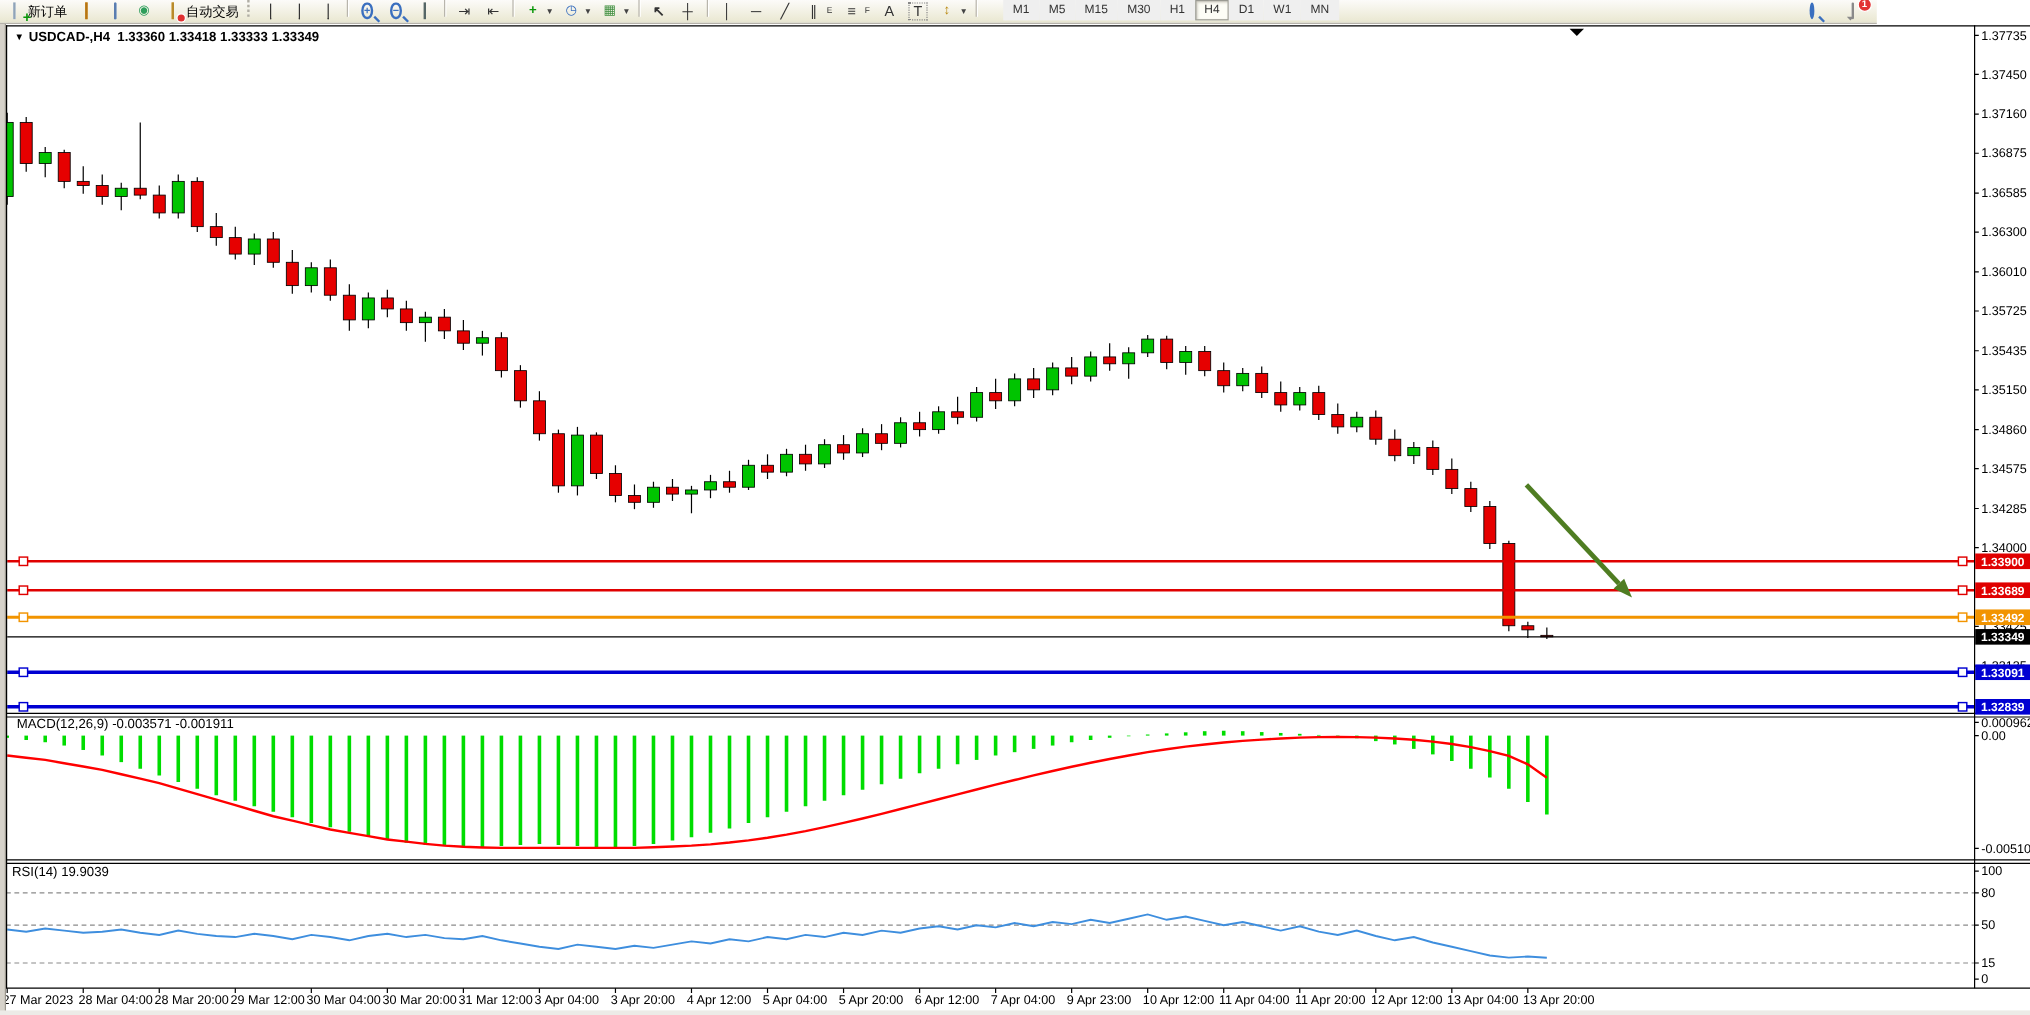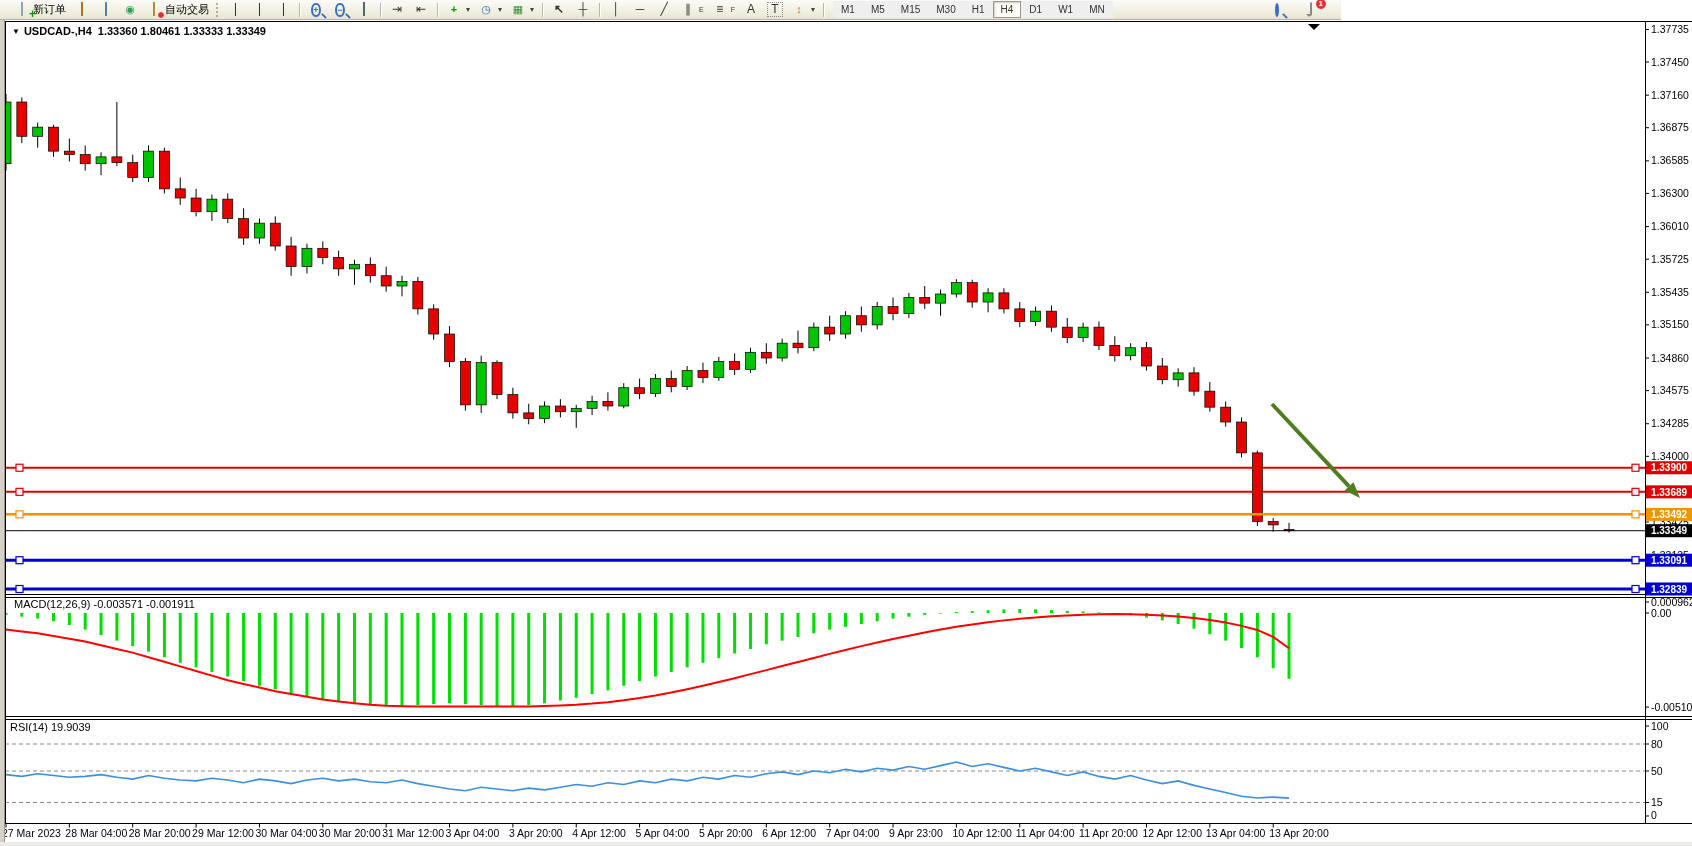--- a/index.html
+++ b/index.html
@@ -1,23 +1,23 @@
 <!DOCTYPE html>
 <html><head>
 <meta charset="utf-8">
 <style>
   * { margin:0; padding:0; box-sizing:border-box; }
   body { font-family:"Liberation Sans", sans-serif; background:#fff; }
   .stage { position:relative; width:1692px; height:846px; background:#fff; overflow:hidden; }
 
   
-  .toolbar { position:absolute; left:0; top:0; width:1341px; height:20px;
+  .toolbar { position:absolute; left:0; top:0; width:1564px; height:20px;
     background:linear-gradient(#fcfbf9,#ecead6 85%,#e6e4d0);
-    border-bottom:1px solid #b5b2ab; display:flex; align-items:center;
-    padding:0 10px; z-index:5; font-size:11px; color:#222; }
+    border-bottom:1px solid #b5b2ab; display:flex; 
+    padding:0 0; z-index:5; font-size:11px; color:#222; }
   .tb { display:inline-flex; align-items:center; gap:3px; padding:0 3px; height:18px;
     background:transparent; border:1px solid transparent; cursor:default; font-size:11px; }
   .sep { width:1px; height:14px; background:#b8b5ac; margin:0 4px; box-shadow:1px 0 0 #fff; }
   .grip { width:4px; height:14px; border-left:2px dotted #b0ada4; margin:0 3px; }
   .ic { position:relative; width:16px; height:15px; display:inline-block;
     text-align:center; font-size:11px; line-height:15px; }
   .i-doc { width:11px; height:12px; background:#fff; border:1px solid #90a4b8; margin:1px 2px; }
   .i-doc::after { content:"+"; position:absolute; right:-6px; bottom:-5px; color:#089608;
     font-weight:bold; font-size:12px; }
   .i-cube { width:11px; height:8px; background:#e8a23a; border:1px solid #b57514;
@@ -37,21 +37,21 @@
   .i-mag::after { content:""; position:absolute; width:6px; height:2px; background:#3a6fbf;
     transform:rotate(45deg); right:-3px; bottom:0; }
   .i-tile { width:13px; height:11px; border:1px solid #566; margin-top:2px;
     background:linear-gradient(90deg,#8ab4e8 50%,#8ed08e 50%); }
   .i-txt { color:#333; font-size:12px; }
   .i-green { color:#089608; font-weight:bold; }
   .i-clockc { color:#3a6fbf; }
   .i-tmplc { color:#3f8f3f; }
   .caret { font-size:8px; color:#444; margin-left:1px; }
   .sub { font-size:7px; vertical-align:sub; color:#333; }
-  .tfs { display:inline-flex; margin-left:5px; }
+  .tfs { display:inline-flex; margin-left:18px; }
   .tf { padding:1px 7px; font-size:10px; color:#333; border:1px solid transparent; height:17px; }
   .tf.active { background:#fdfdf6; border-color:#9a9a92; box-shadow:inset 1px 1px 2px #cfccc2; }
   .tb-right { margin-left:auto; display:inline-flex; align-items:center; gap:10px; padding-right:8px; }
   .i-chat { width:14px; height:10px; background:#fefefe; border:1px solid #8a8a8a;
     border-radius:4px; margin-top:2px; }
   .i-chat::after { content:""; position:absolute; left:3px; bottom:-3px; border:3px solid transparent;
     border-top-color:#8a8a8a; }
   .badge { position:absolute; top:-4px; right:-8px; background:#e23333; color:#fff;
     border-radius:8px; font-size:8px; line-height:10px; padding:0 3px; font-weight:bold; border:1px solid #fff; }
 
@@ -606,19 +606,19 @@
         <rect x="1646" y="524.2111689351484" width="46" height="13" fill="#000000"></rect>
         <text x="1669" y="534.4111689351485" font-size="10" fill="#fff" font-weight="bold" text-anchor="middle">1.33349</text>
         <rect x="1646" y="553.6983586869503" width="46" height="13" fill="#0000d2"></rect>
         <text x="1669" y="563.8983586869504" font-size="10" fill="#fff" font-weight="bold" text-anchor="middle">1.33091</text>
         <rect x="1646" y="582.4997998398736" width="46" height="13" fill="#0000d2"></rect>
         <text x="1669" y="592.6997998398737" font-size="10" fill="#fff" font-weight="bold" text-anchor="middle">1.32839</text>
       </g>
     </svg>
 
   <div class="ind-label chart-title">
-    <span class="win-caret">▼</span><span>USDCAD-,H4</span><span class="vals">1.33360 1.80461 1.33333 1.33349</span>
+    <span class="win-caret">▼</span><span>USDCAD-,H4</span><span class="vals">1.33360 1.33418 1.33333 1.33349</span>
   </div>
   <div class="ind-label macd-label">MACD(12,26,9) -0.003571 -0.001911</div>
   <div class="ind-label rsi-label">RSI(14) 19.9039</div>
 
   <div class="bottombar"></div>
 </div>
 
 </body></html>

